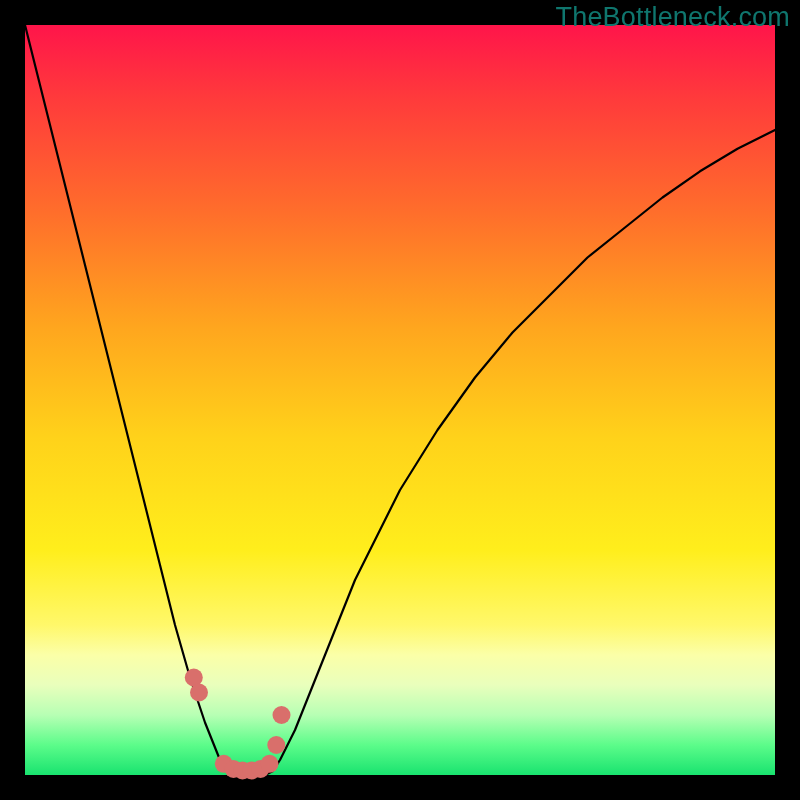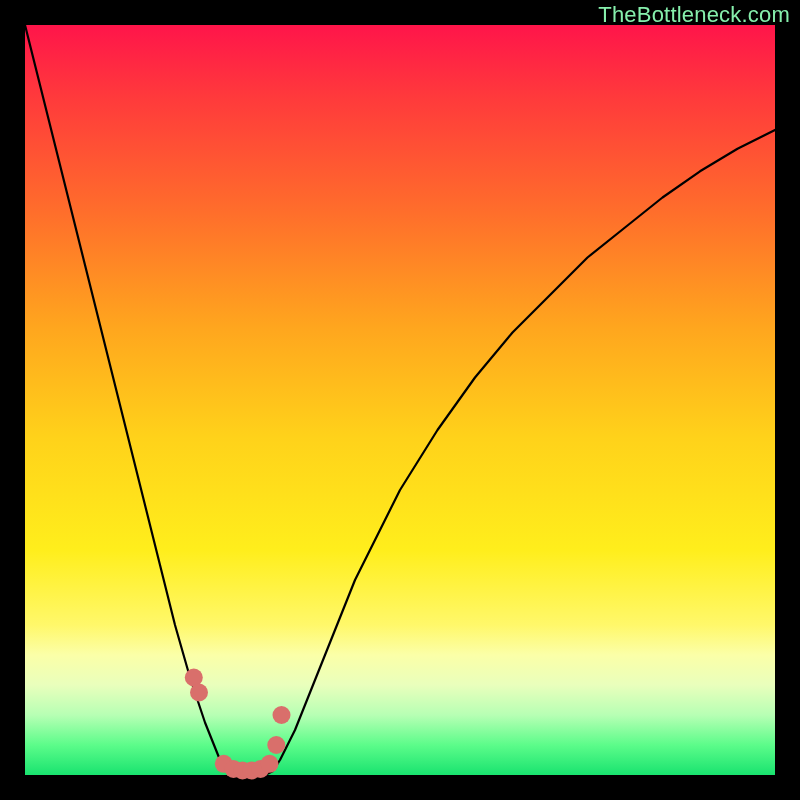--- a/index.html
+++ b/index.html
@@ -33,22 +33,22 @@
       #fbffa8 84%,
       #e9ffbc 88%,
       #b7ffb4 92%,
       #5cfc8a 96%,
       #19e36f 100%);
   }
   .watermark {
     position: absolute;
     top: 2px;
     right: 10px;
-    color: #86efac;
-    font-size: 22px;
+    color: #0f766e;
+    font-size: 27px;
     font-weight: 500;
     letter-spacing: 0.2px;
   }
   svg.curves {
     position: absolute;
     left: 25px;
     top: 25px;
     width: 750px;
     height: 750px;
     overflow: visible;

